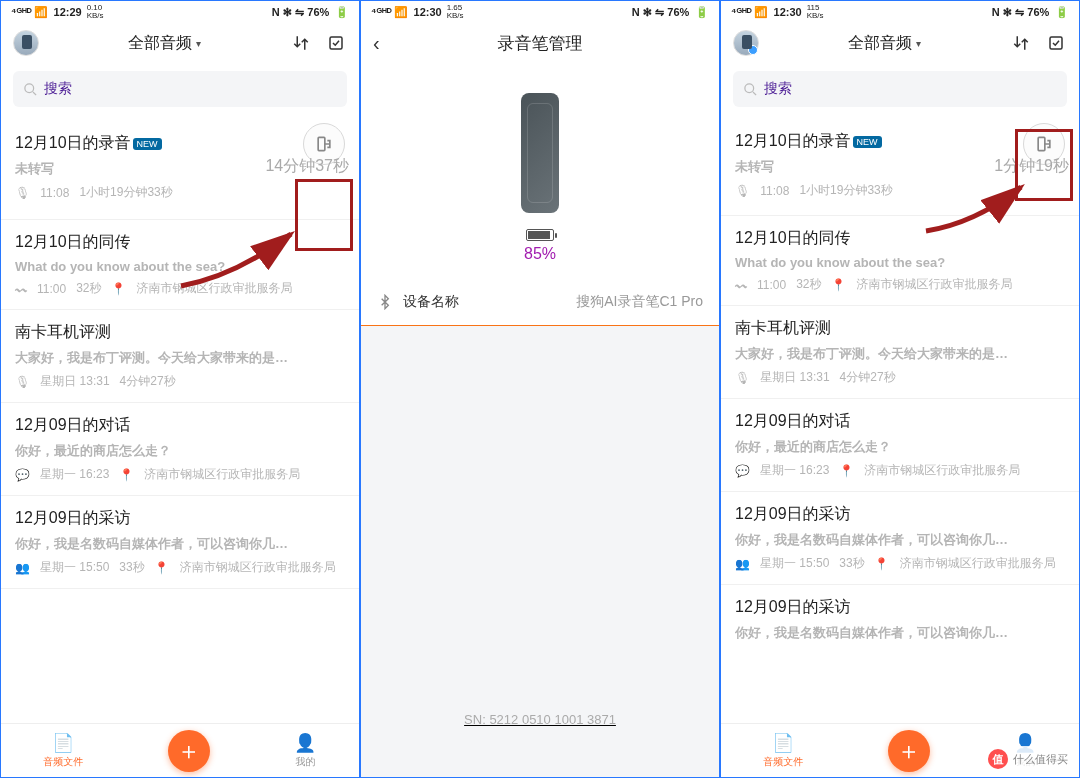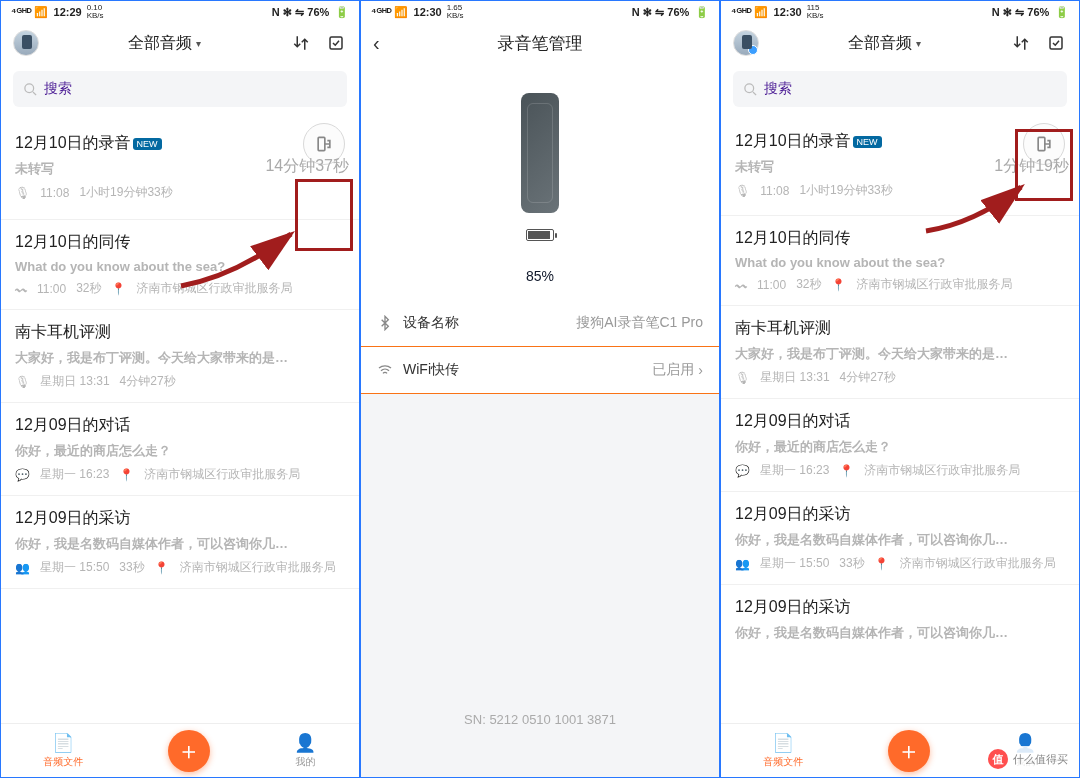--- a/index.html
+++ b/index.html
@@ -38,25 +38,25 @@
 .center-head { height: 40px; display: flex; align-items: center; padding: 0 12px; }
 .back-arrow { font-size: 20px; color: #333; width: 24px; }
 .center-title { flex: 1; text-align: center; font-size: 17px; font-weight: 500; color: #222; margin-left: -24px; }
 .device-box { display: flex; flex-direction: column; align-items: center; padding: 30px 0 16px; }
 .device-img { width: 38px; height: 120px; background: linear-gradient(135deg,#4a5358,#6a7378); border-radius: 8px; position: relative; }
 .device-img::before{content:"";position:absolute;left:6px;top:10px;right:6px;bottom:10px;border:1px solid rgba(255,255,255,.15);border-radius:6px;}
 .batt-row { display: flex; flex-direction: column; align-items: center; margin-top: 16px; gap: 4px; }
 .batt-ico { width: 28px; height: 12px; border: 1px solid #555; border-radius: 2px; position: relative; }
 .batt-ico::after { content:""; position:absolute; right:-4px; top:3px; width:2px; height:5px; background:#555; border-radius:1px; }
 .batt-fill { position:absolute; left:1px; top:1px; bottom:1px; width:85%; background:#555; }
-.batt-pct { font-size: 14px; color: #0f172a; margin-top: 23px; }
+.batt-pct { font-size: 16px; color: #a21caf; }
 .row-setting { display: flex; align-items: center; padding: 14px 16px; border-bottom: 1px solid #f97316; font-size: 14px; }
 .row-label { color: #333; flex: 1; display: flex; align-items: center; gap: 10px; }
 .row-val { color: #999; display: flex; align-items: center; gap: 4px; }
-.sn-area { flex: 1; background: #f4f5f7; display: flex; align-items: flex-end; justify-content: center; padding-bottom: 50px; }
+.sn-area { flex: 1; background: #f4f5f7; display: flex; align-items: flex-end; justify-content: center; padding-bottom: 50px; text-decoration: underline; }
 .sn-text { color: #aaa; font-size: 13px; }
 .badge-dot { width:10px;height:10px;border-radius:50%;background:#3b9eff;position:absolute;right:0;bottom:0;border:1px solid #fff;}
 .watermark{position:absolute;bottom:6px;right:6px;display:flex;align-items:center;gap:5px;font-size:11px;color:#888;background:rgba(255,255,255,0.85);padding:3px 6px;border-radius:4px;z-index:50;}
 .watermark .wbadge{width:20px;height:20px;border-radius:50%;background:#ff4f4f;color:#fff;display:flex;align-items:center;justify-content:center;font-size:11px;font-weight:bold;}
 svg{display:block;}
 </style>
 </head>
 <body>
 
 <div class="pane">
@@ -235,34 +235,20 @@
             <path d="M7 7l10 10-5 5V2l5 5L7 17"></path>
           </svg>
       </span>
       <span>设备名称</span>
     </div>
     <div class="row-val">
         <span>搜狗AI录音笔C1 Pro</span>
       </div>
   </div>
 
-  <div class="row-setting">
-    <div class="row-label">
-      <span>
-        <svg width="16" height="16" viewBox="0 0 24 24" fill="none" stroke="#888" stroke-width="2">
-            <path d="M3 9a14 14 0 0118 0M6 13a9 9 0 0112 0M9 17a4 4 0 016 0M12 20h.01"></path>
-          </svg>
-      </span>
-      <span>WiFi快传</span>
-    </div>
-    <div class="row-val">
-      <span>已启用</span>
-      <span>›</span>
-    </div>
-  </div>
 
   <div class="sn-area">
     <div class="sn-text">SN: 5212 0510 1001 3871</div>
   </div>
 </div>
 
 <div class="pane">
   <div class="status-bar">
     <div class="status-left">
       <span>⁴ᴳᴴᴰ 📶</span>

